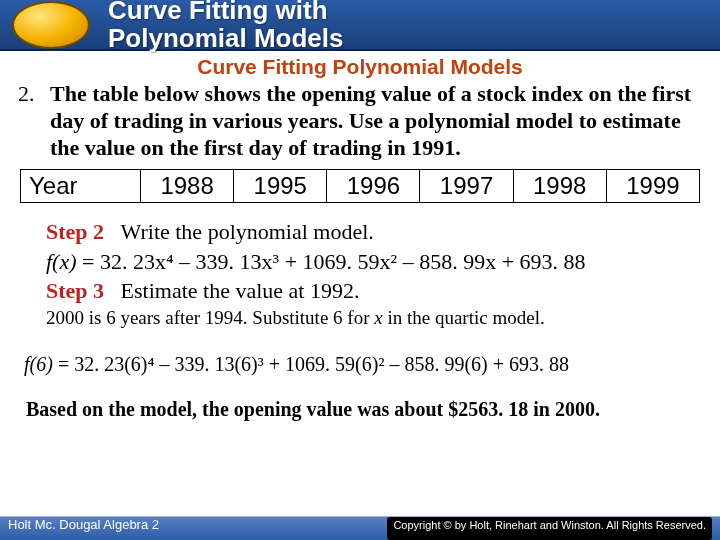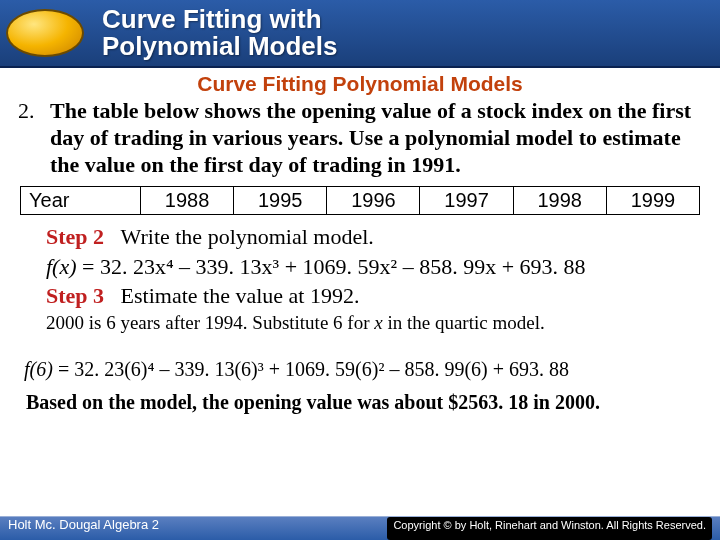--- a/index.html
+++ b/index.html
@@ -6,24 +6,24 @@
   body {
     width: 720px;
     height: 540px;
     font-family: "Times New Roman", serif;
     background: #fff;
     overflow: hidden;
     position: relative;
   }
   .header {
     background: linear-gradient(#2b5ca8, #1a3f7a);
-    height: 68px;
+    height: 51px;
     display: flex;
     align-items: center;
-    padding-left: 6px;
+    padding-left: 12px;
     border-bottom: 2px solid #0a2250;
   }
   .oval {
     width: 78px;
     height: 48px;
     background: radial-gradient(ellipse at 35% 30%, #ffe680 0%, #f5b400 50%, #c87f00 100%);
     border-radius: 50%;
     border: 2px solid #6b4a00;
     flex-shrink: 0;
   }
@@ -54,23 +54,23 @@
     margin-bottom: 8px;
   }
   .pnum {
     width: 32px;
     flex-shrink: 0;
   }
   .ptxt { flex: 1; }
   table.data {
     border-collapse: collapse;
     width: 680px;
-    margin: 0 auto 8px auto;
+    margin: 0 auto 15px auto;
     font-family: Arial, sans-serif;
-    font-size: 20px;
+    font-size: 24px;
   }
   table.data td {
     border: 1.5px solid #000;
     padding: 2px 8px;
     text-align: center;
     height: 28px;
   }
   table.data td.lbl {
     text-align: left;
     width: 120px;
@@ -85,21 +85,21 @@
   .fn { font-style: italic; }
   .subnote {
     font-size: 19px;
     margin-left: 28px;
     margin-top: 2px;
     margin-bottom: 24px;
   }
   .eq2 {
     font-size: 20px;
     margin-left: 6px;
-    margin-bottom: 10px;
+    margin-bottom: 22px;
   }
   .concl {
     font-size: 20px;
     margin-left: 8px;
   }
   .footer {
     position: absolute;
     bottom: 0;
     left: 0;
     right: 0;

